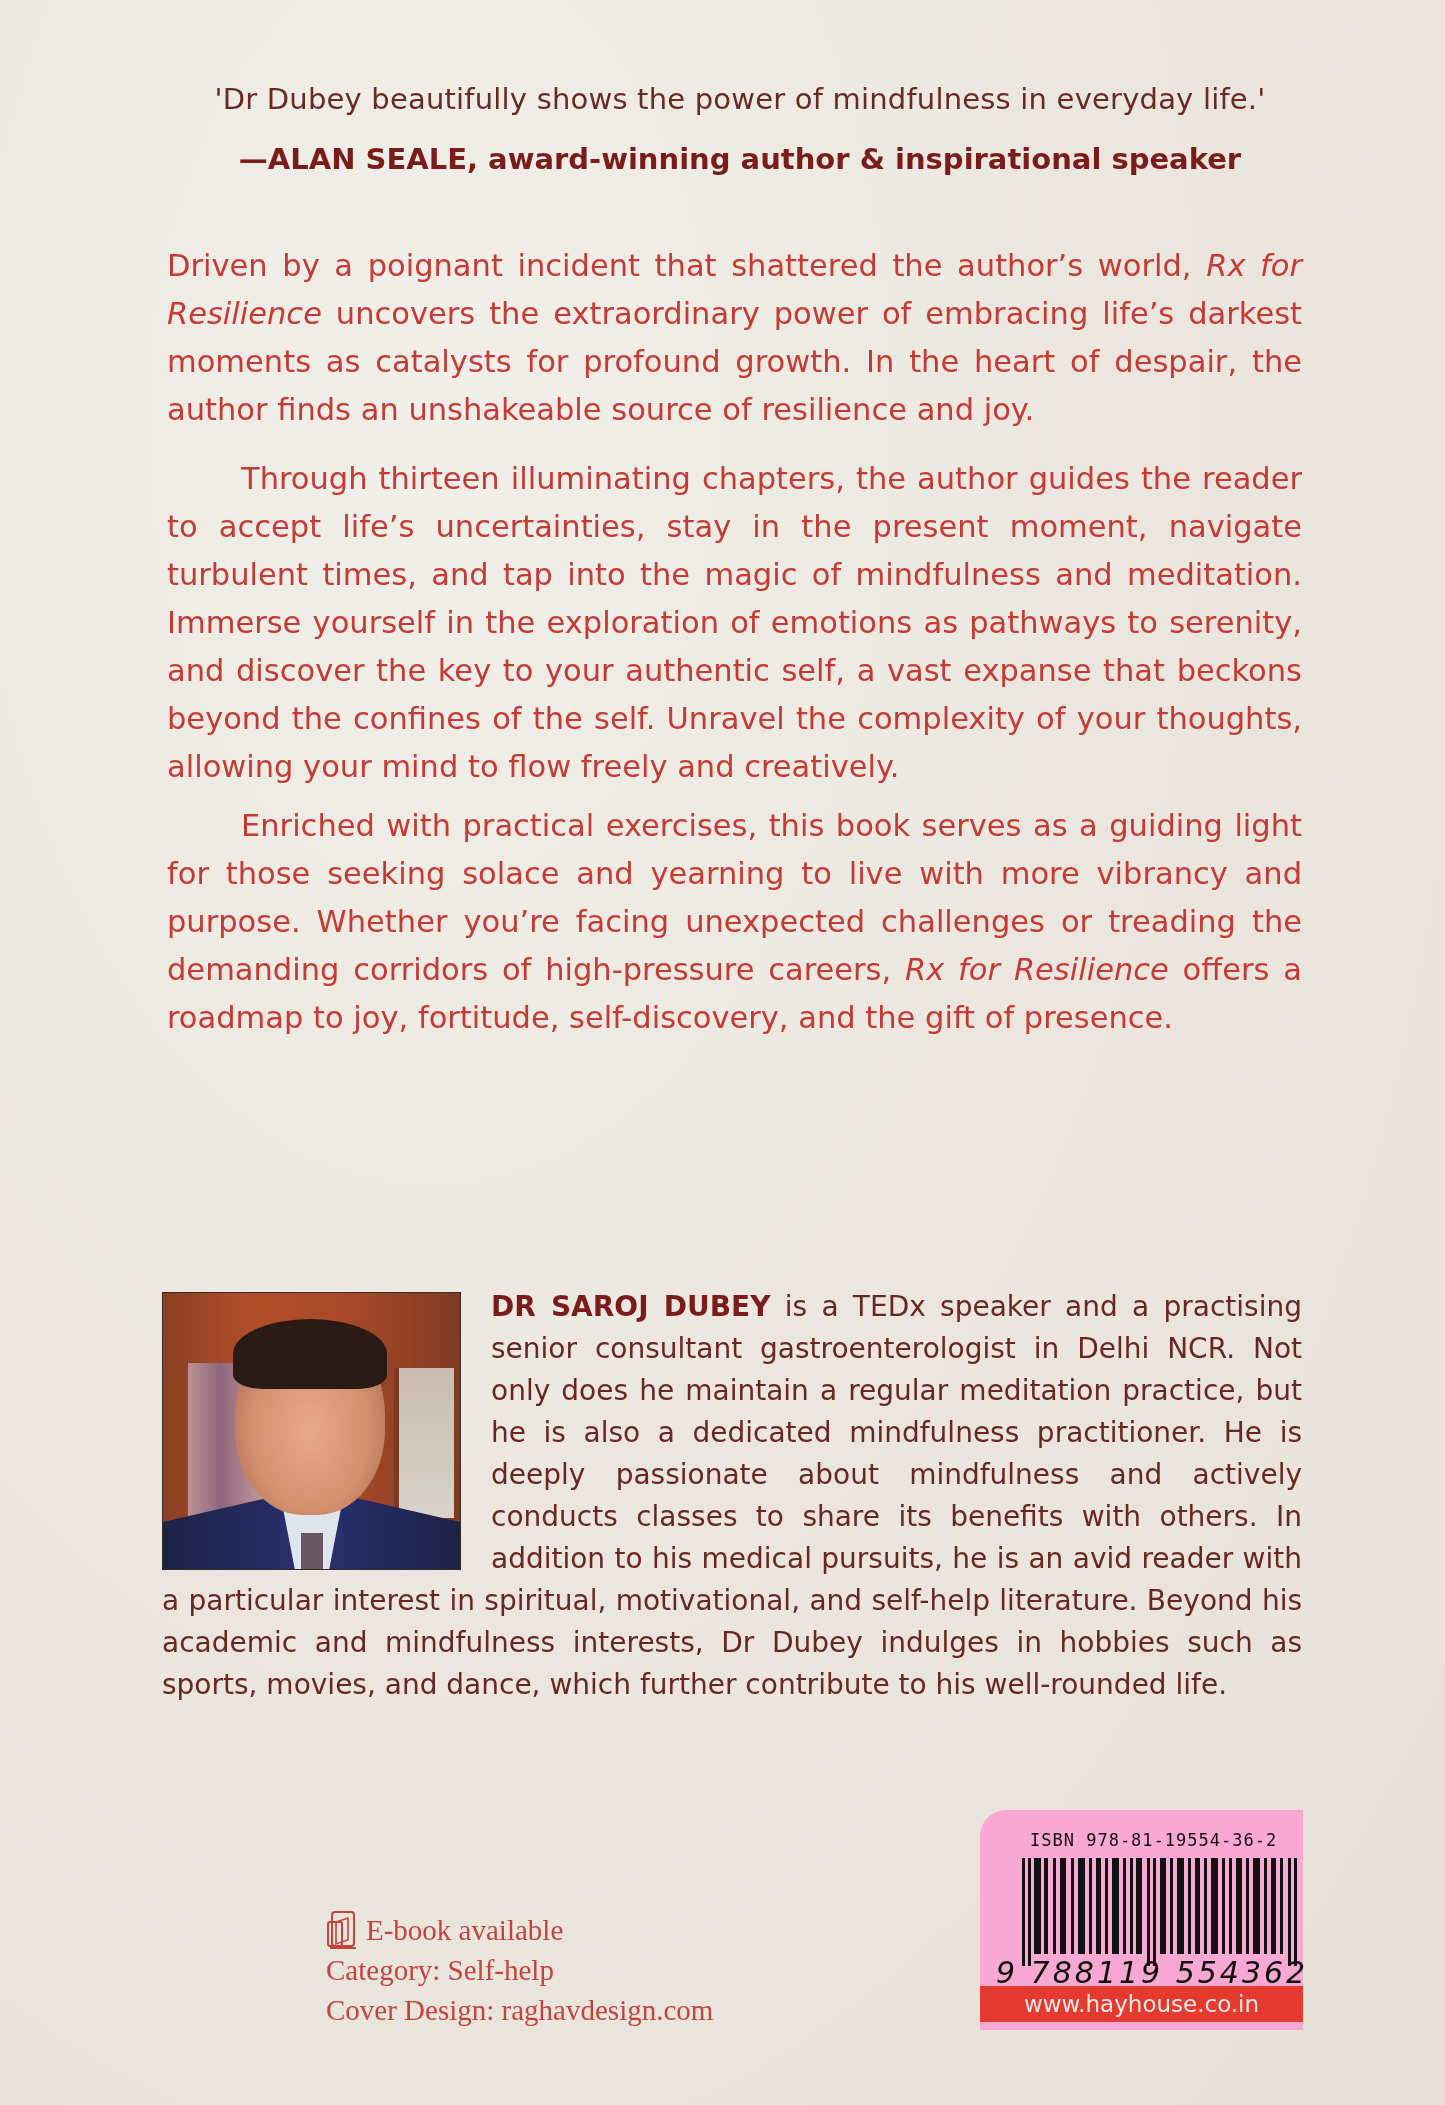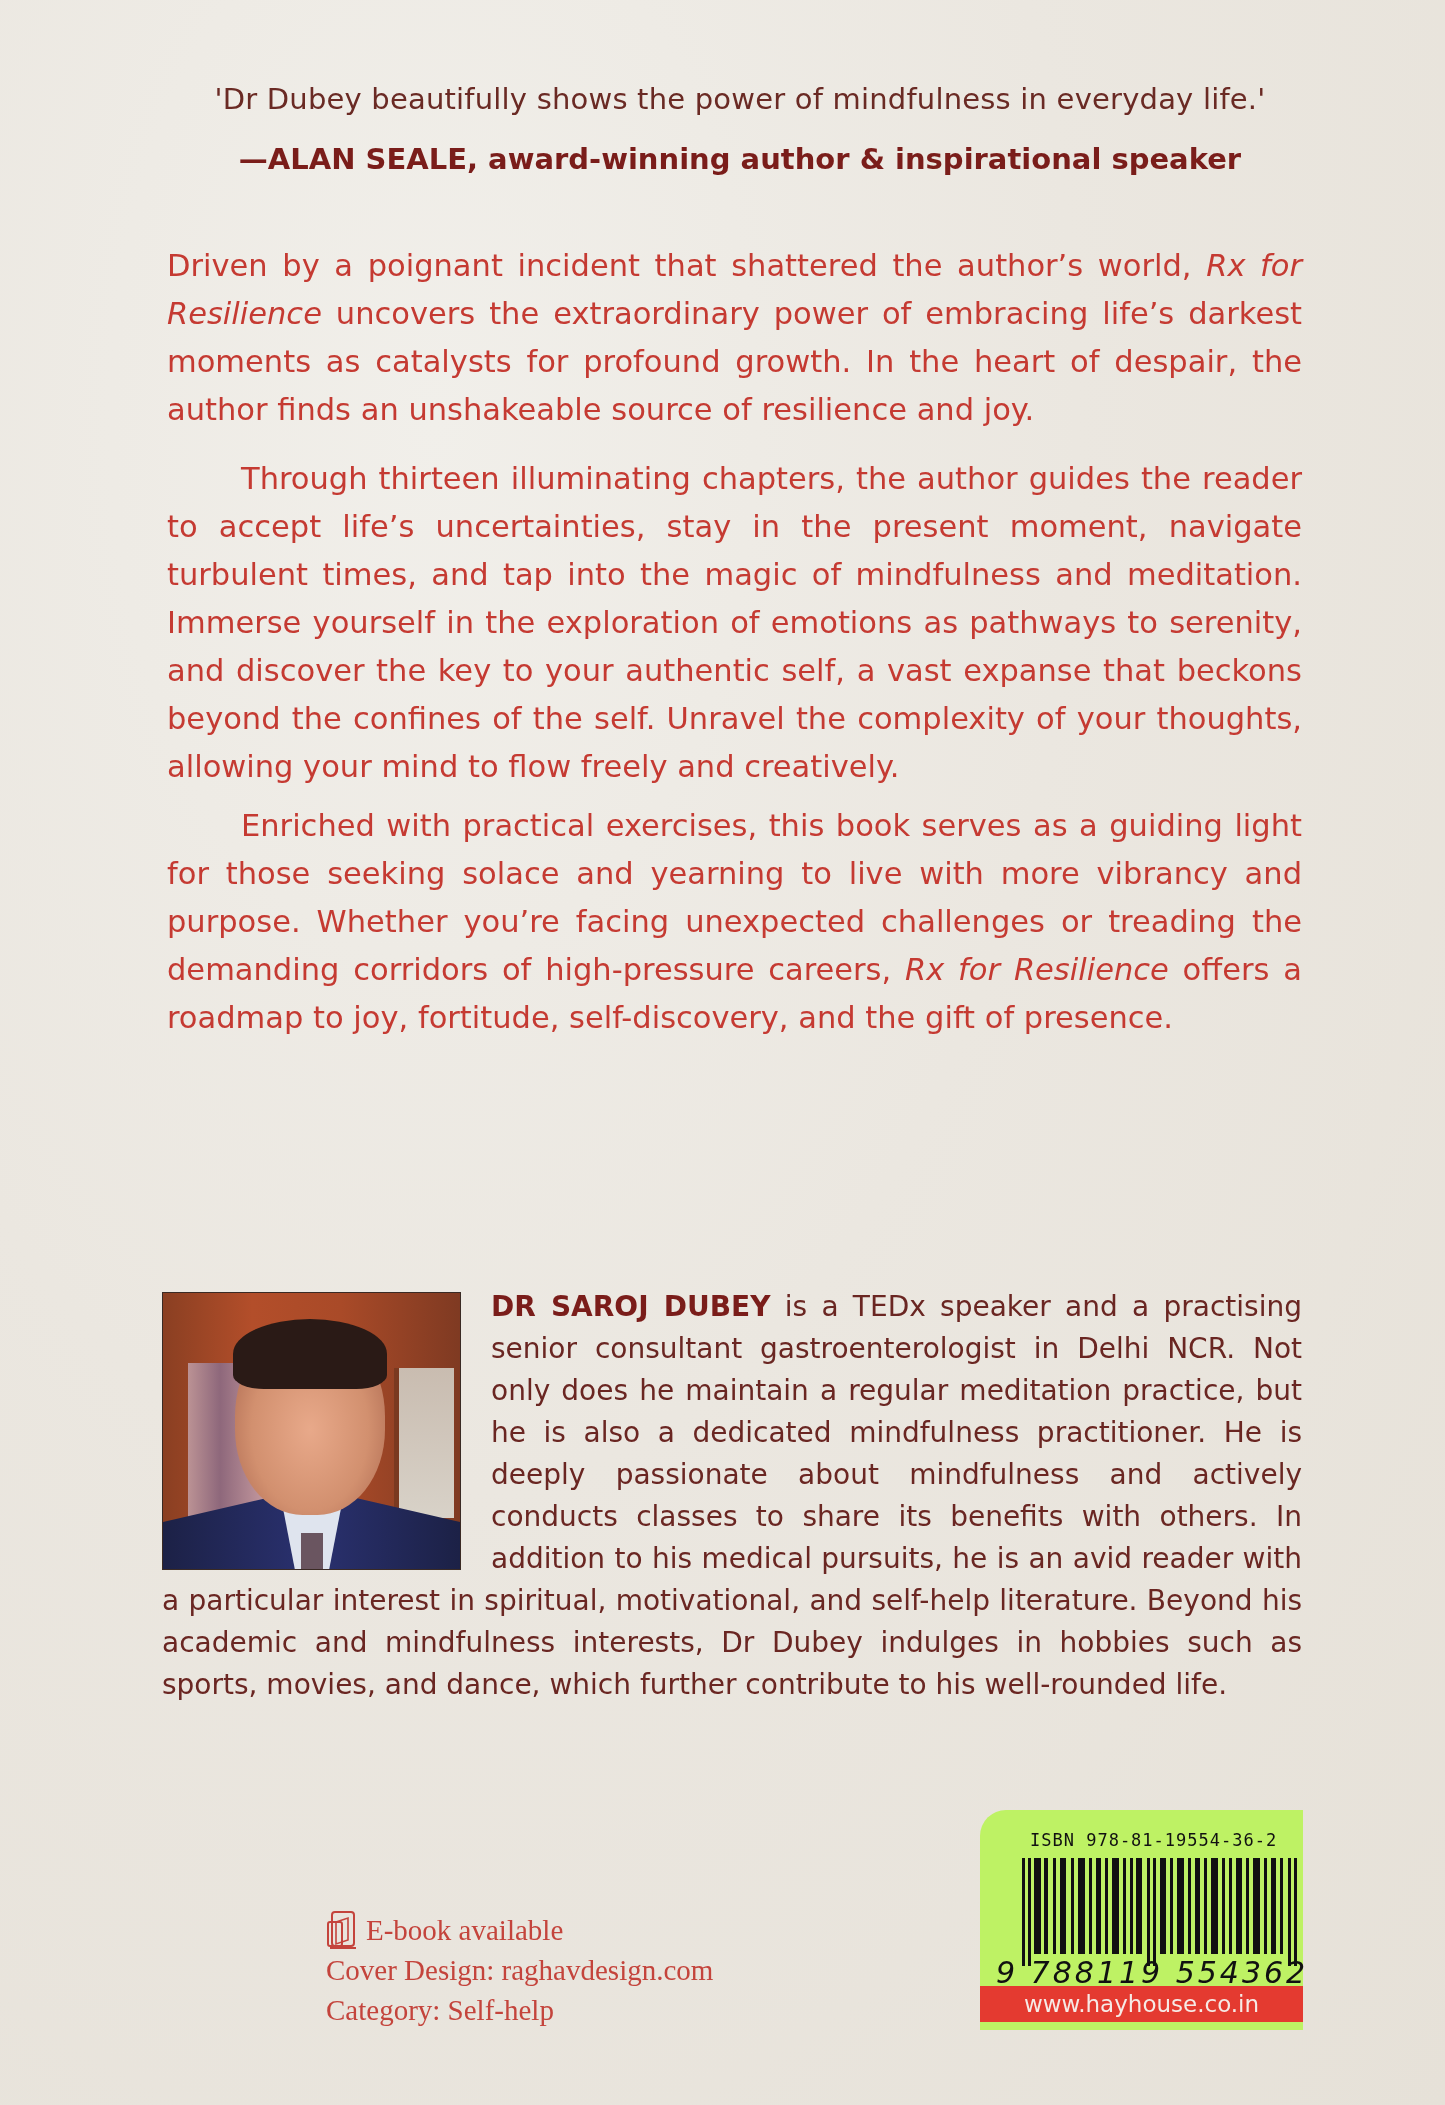--- a/index.html
+++ b/index.html
@@ -66,21 +66,21 @@
   .logo-house { top:168px; font-size:34px; line-height:34px; }
   .logo-bar { position:absolute; left:18px; top:207px; width:122px; height:5px; background:#e13a31; }
 
   .info { position:absolute; left:326px; top:1910px; color:#c4443c;
     font-family:Liberation Serif, serif; font-size:29px; line-height:40px; }
   .info-row { display:flex; align-items:center; white-space:nowrap; }
   .ebook-icon { width:36px; height:40px; margin-right:4px; }
 
   .barcode-box {
     position:absolute; left:980px; top:1810px; width:323px; height:220px;
-    background:#bef264; border-radius:26px 0 0 0;
+    background:#f9a8d4; border-radius:26px 0 0 0;
   }
   .isbn-label { position:absolute; left:50px; top:20px; font-family:"DejaVu Sans Mono", monospace;
     font-size:17px; color:#111; letter-spacing:1px; white-space:nowrap; }
   .bars { position:absolute; left:42px; top:48px; width:275px; height:108px; }
   .isbn-num { position:absolute; left:16px; top:145px; font-family:"DejaVu Sans", sans-serif;
     font-size:30px; color:#111; letter-spacing:3px; white-space:nowrap;font-style:italic; }
   .url-strip { position:absolute; left:0; top:176px; width:323px; height:36px; background:#e43a30;
     color:#f6eae6; text-align:center; font-size:23px; line-height:36px;
     font-family:"DejaVu Sans", sans-serif; }
 </style>
@@ -115,22 +115,22 @@
   <div class="info">
     <div class="info-row">
       <svg class="ebook-icon" viewBox="0 0 36 40">
         <rect x="6" y="2" width="22" height="34" rx="3" fill="none" stroke="#c4443c" stroke-width="2"></rect>
         <rect x="2" y="12" width="14" height="24" rx="2" fill="none" stroke="#c4443c" stroke-width="2"></rect>
         <path d="M10,12 L22,8 L22,30 L10,34 Z" fill="none" stroke="#c4443c" stroke-width="1.6"></path>
         <line x1="4" y1="38" x2="30" y2="38" stroke="#c4443c" stroke-width="2"></line>
       </svg>
       <span>E-book available</span>
     </div>
+    <div class="info-row">Category: Self-help</div>
     <div class="info-row">Cover Design: raghavdesign.com</div>
-    <div class="info-row">Category: Self-help</div>
   </div>
 
   <div class="barcode-box">
     <div class="isbn-label">ISBN 978-81-19554-36-2</div>
     <svg class="bars" viewBox="0 0 275 108" preserveAspectRatio="none">
       <g fill="#111">
         <rect x="0" y="0" width="3" height="108"></rect>
           <rect x="6" y="0" width="3" height="108"></rect>
         <rect x="12" y="0" width="7" height="96"></rect>
           <rect x="22" y="0" width="4" height="96"></rect>

